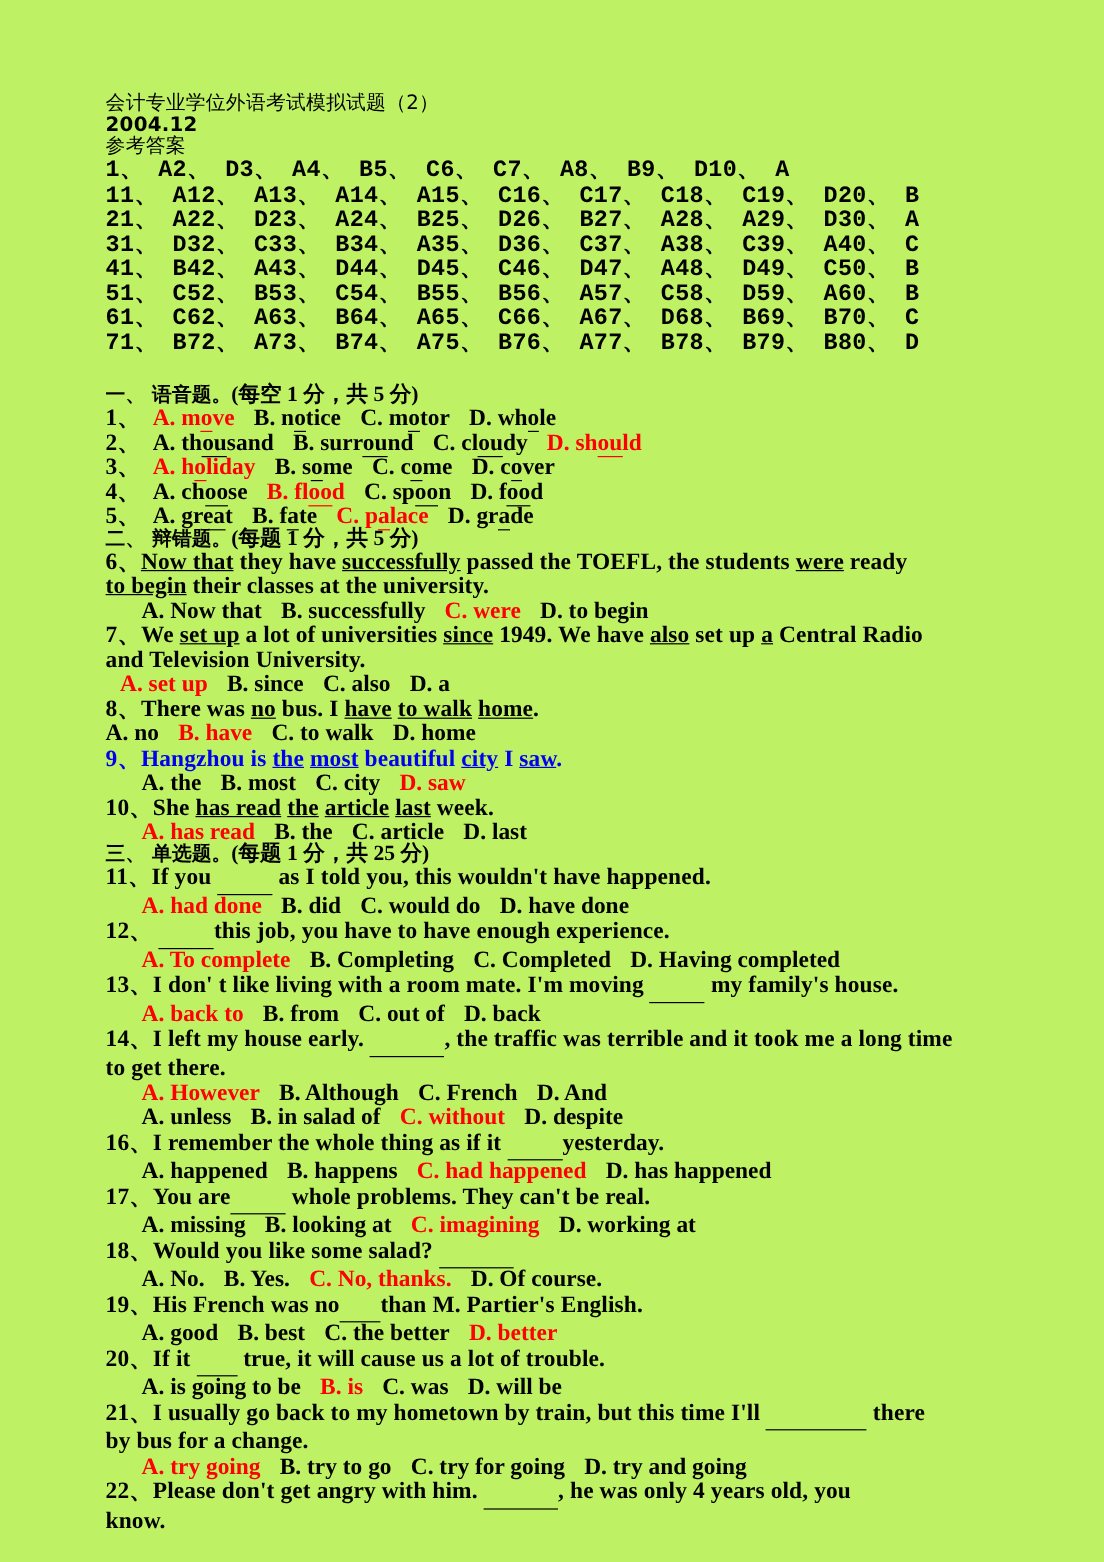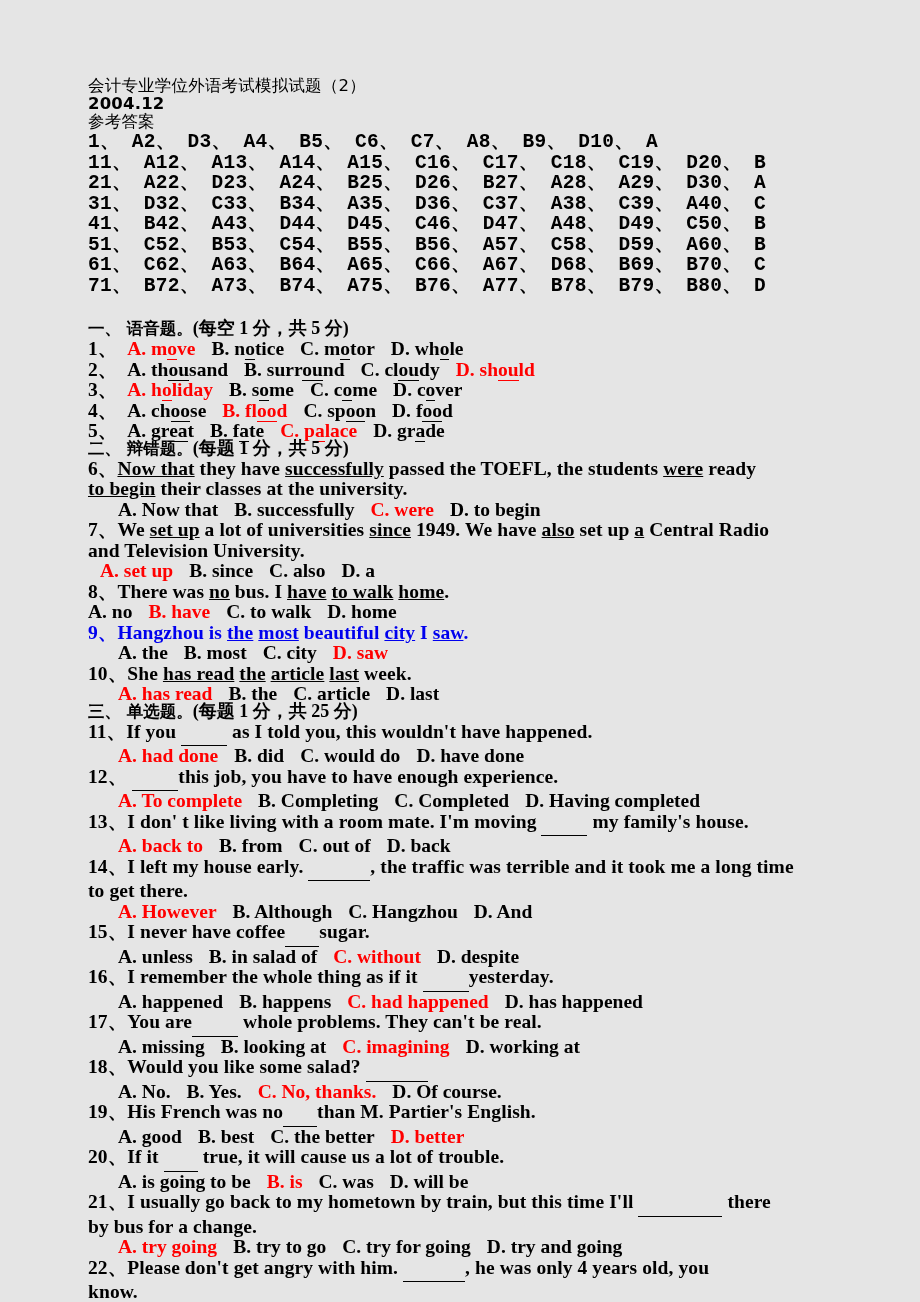--- a/index.html
+++ b/index.html
@@ -13,21 +13,21 @@
     position: relative;
     font-family: "Liberation Serif", "DejaVu Serif", serif;
     color: #000000;
     overflow: hidden;
   }
   .page {
     position: absolute;
     left: 0; top: 0;
     width: 920px;
     height: 1302px;
-    background: #e5e5e5;
+    background: #bef264;
   }
   .content {
     position: absolute;
     left: 88px;
     top: 76px;
     width: 800px;
   }
 
   
   .cnline {
@@ -200,24 +200,23 @@
           <div class="qline"><span>12、</span><span> </span><span class="blank b-md">&nbsp;</span><span>this job, you have to have enough experience.</span></div>
           <div class="optline indent2"><span class="red"><span>A. To complete</span></span><span style="display: inline-block; width: 16px;"></span><span><span>B. Completing</span></span><span style="display: inline-block; width: 16px;"></span><span><span>C. Completed</span></span><span style="display: inline-block; width: 16px;"></span><span><span>D. Having completed</span></span></div>
         </div>
         <div>
           <div class="qline"><span>13、</span><span>I don' t like living with a room mate. I'm moving </span><span class="blank b-md">&nbsp;</span><span> my family's house.</span></div>
           <div class="optline indent2"><span class="red"><span>A. back to</span></span><span style="display: inline-block; width: 16px;"></span><span><span>B. from</span></span><span style="display: inline-block; width: 16px;"></span><span><span>C. out of</span></span><span style="display: inline-block; width: 16px;"></span><span><span>D. back</span></span></div>
         </div>
         <div>
           <div class="qline"><span>14、</span><span>I left my house early.  </span><span class="blank b-lg">&nbsp;</span><span>, the traffic was terrible and it took me a long time</span></div>
           <div class="qline">to get there.</div>
-          <div class="optline indent2"><span class="red"><span>A. However</span></span><span style="display: inline-block; width: 16px;"></span><span><span>B. Although</span></span><span style="display: inline-block; width: 16px;"></span><span><span>C. Hangzhou</span></span><span style="display: inline-block; width: 16px;"></span><span><span>D. And</span></span></div>
-        </div>
-        <div>
-          <div class="qline"><span>15、</span><span>I never have coffee</span><span class="blank b-sm">&nbsp;</span><span>sugar.</span></div>
+          <div class="optline indent2"><span class="red"><span>A. However</span></span><span style="display: inline-block; width: 16px;"></span><span><span>B. Although</span></span><span style="display: inline-block; width: 16px;"></span><span><span>C. French</span></span><span style="display: inline-block; width: 16px;"></span><span><span>D. And</span></span></div>
+        </div>
+        <div>
           <div class="optline indent2"><span><span>A. unless</span></span><span style="display: inline-block; width: 16px;"></span><span><span>B. in salad of</span></span><span style="display: inline-block; width: 16px;"></span><span class="red"><span>C. without</span></span><span style="display: inline-block; width: 16px;"></span><span><span>D. despite</span></span></div>
         </div>
         <div>
           <div class="qline"><span>16、</span><span>I remember the whole thing as if it </span><span class="blank b-md">&nbsp;</span><span>yesterday.</span></div>
           <div class="optline indent2"><span><span>A. happened</span></span><span style="display: inline-block; width: 16px;"></span><span><span>B. happens</span></span><span style="display: inline-block; width: 16px;"></span><span class="red"><span>C. had happened</span></span><span style="display: inline-block; width: 16px;"></span><span><span>D. has happened</span></span></div>
         </div>
         <div>
           <div class="qline"><span>17、</span><span>You are</span><span class="blank b-md">&nbsp;</span><span> whole problems. They can't be real.</span></div>
           <div class="optline indent2"><span><span>A. missing</span></span><span style="display: inline-block; width: 16px;"></span><span><span>B. looking at</span></span><span style="display: inline-block; width: 16px;"></span><span class="red"><span>C. imagining</span></span><span style="display: inline-block; width: 16px;"></span><span><span>D. working at</span></span></div>
         </div>

